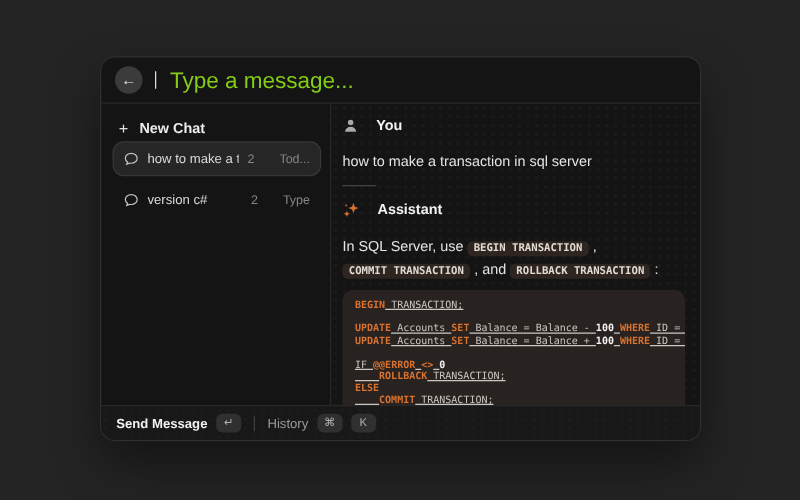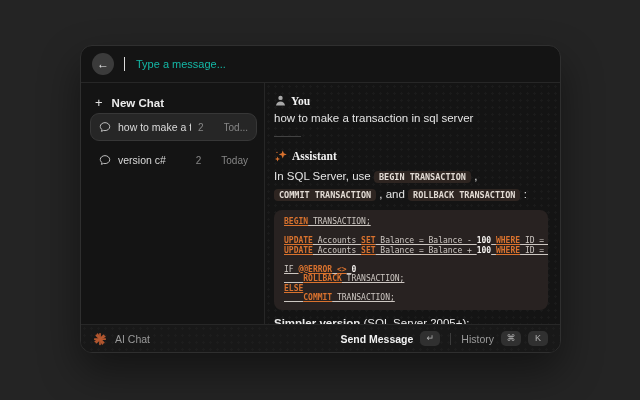--- a/index.html
+++ b/index.html
@@ -23,21 +23,21 @@
   .topbar{
     flex:none;height:36px;display:flex;align-items:center;gap:10px;
     padding:0 11px;border-bottom:1px solid #272727;cursor:text;
   }
   .back-btn{
     width:22px;height:22px;border-radius:50%;background:#3b3b3b;
     color:#e9e9e9;font-size:12px;line-height:22px;text-align:center;
     flex:none;cursor:pointer;
   }
   .caret{width:1px;height:14px;background:#dcdcdc;flex:none;}
-  .composer-placeholder{color:#14b8a6;font-size:11px;margin-left:1px;}
+  .composer-placeholder{color:#84cc16;font-size:18px;margin-left:1px;}
   
   .content{flex:1;display:flex;min-height:0;}
   .sidebar{
     width:184px;flex:none;box-sizing:border-box;
     padding:10px 10px 0 12px;border-right:1px solid #272727;
   }
   .newchat{
     display:flex;align-items:center;gap:9px;padding:4px 2px;
     color:#ececec;font-size:11.5px;font-weight:700;cursor:pointer;
   }
@@ -56,37 +56,37 @@
   }
   .hist-count{color:#868686;font-size:10px;flex:none;}
   .hist-date{color:#868686;font-size:10px;flex:none;margin-left:13px;max-width:34px;white-space:nowrap;overflow:hidden;text-align:center;}
   
   .main{
     flex:1;min-width:0;box-sizing:border-box;
     padding:11px 12px 0 9px;overflow:hidden;position:relative;
     background-image:radial-gradient(rgba(255,255,255,0.03) 1px, transparent 1.4px);
     background-size:7px 7px;
   }
-  .msg-header{display:flex;align-items:center;gap:4px;height:13px;font-family:Liberation Serif, serif;}
+  .msg-header{display:flex;align-items:center;gap:14px;height:13px;}
   .msg-header .who{color:#f2f2f2;font-size:11.5px;font-weight:700;}
-  .user-msg{margin-top:4px;color:#e4e4e4;font-size:11.5px;line-height:14px;}
+  .user-msg{margin-top:16px;color:#e4e4e4;font-size:11.5px;line-height:14px;}
   .msg-divider{width:27px;height:1px;background:#424242;margin:11px 0 12px;}
-  .assistant-intro{margin-top:6px;color:#e4e4e4;font-size:11.5px;line-height:17px;}
+  .assistant-intro{margin-top:16px;color:#e4e4e4;font-size:11.5px;line-height:17px;}
   .chip{
     background:#2e2521;border-radius:4px;padding:1px 5px;
     font-family:"DejaVu Sans Mono", monospace;font-size:8.5px;font-weight:700;
     color:#e2dbd4;white-space:nowrap;
   }
   .codeblock{
     margin-top:6px;background:#282221;border-radius:8px;
     padding:7px 10px;white-space:pre;overflow:hidden;
     font-family:"DejaVu Sans Mono", monospace;font-size:8px;line-height:9.5px;
   }
   .code-line{min-height:9.5px;}
-  .tok-kw{color:#d9722e;font-weight:700;text-decoration:underline;}
+  .tok-kw{color:#d9722e;font-weight:700;}
   .tok-pl{color:#cdc7c2;text-decoration:underline;}
   .tok-num{color:#f4f1ee;font-weight:700;}
   .followup{margin-top:7px;color:#eaeaea;font-size:11.5px;}
   .followup .b{font-weight:700;}
   
   .footer{
     flex:none;height:28px;box-sizing:border-box;
     border-top:1px solid #272727;background:#181818;
     display:flex;align-items:center;padding:0 12px;
     background-image:radial-gradient(rgba(255,255,255,0.02) 1px, transparent 1.4px);
@@ -131,21 +131,21 @@
             <span class="hist-title">how to make a transa...</span>
             <span class="hist-count">2</span>
             <span class="hist-date">Tod...</span>
           </div>
           <div class="hist-item">
             <svg width="12" height="12" viewBox="0 0 16 16">
               <path d="M8 2.2c-3.5 0-6.3 2.3-6.3 5.2 0 1.6.9 3 2.3 4L3.2 13.8l2.9-1.2c.6.1 1.2.2 1.9.2 3.5 0 6.3-2.3 6.3-5.2S11.5 2.2 8 2.2z" fill="none" stroke="#c2c2c2" stroke-width="1.3"></path>
             </svg>
             <span class="hist-title">version c#</span>
             <span class="hist-count">2</span>
-            <span class="hist-date">Today</span>
+            <span class="hist-date">Type</span>
           </div>
         </div>
     </div>
 
     <div class="main">
 
       <div class="msg-header">
         <svg width="13" height="13" viewBox="0 0 16 16">
           <circle cx="8" cy="4.8" r="2.7" fill="#a9a9a9"></circle>
           <path d="M2.4 14c.6-3.2 3-4.8 5.6-4.8s5 1.6 5.6 4.8z" fill="#a9a9a9"></path>
@@ -171,33 +171,20 @@
       <div class="codeblock" id="code-block"><div class="code-line"><span class="tok-kw">BEGIN</span><span class="tok-pl"> TRANSACTION;</span></div><div class="code-line">&nbsp;</div><div class="code-line"><span class="tok-kw">UPDATE</span><span class="tok-pl"> Accounts </span><span class="tok-kw">SET</span><span class="tok-pl"> Balance = Balance - </span><span class="tok-num">100</span><span class="tok-pl"> </span><span class="tok-kw">WHERE</span><span class="tok-pl"> ID = </span></div><div class="code-line"><span class="tok-kw">UPDATE</span><span class="tok-pl"> Accounts </span><span class="tok-kw">SET</span><span class="tok-pl"> Balance = Balance + </span><span class="tok-num">100</span><span class="tok-pl"> </span><span class="tok-kw">WHERE</span><span class="tok-pl"> ID = </span></div><div class="code-line">&nbsp;</div><div class="code-line"><span class="tok-pl">IF </span><span class="tok-kw">@@ERROR</span><span class="tok-pl"> </span><span class="tok-kw">&lt;&gt;</span><span class="tok-pl"> </span><span class="tok-num">0</span></div><div class="code-line"><span class="tok-pl">    </span><span class="tok-kw">ROLLBACK</span><span class="tok-pl"> TRANSACTION;</span></div><div class="code-line"><span class="tok-kw">ELSE</span></div><div class="code-line"><span class="tok-pl">    </span><span class="tok-kw">COMMIT</span><span class="tok-pl"> TRANSACTION;</span></div></div>
 
       <div class="followup">
         <span class="b">Simpler version</span><span> (SQL Server 2005+):</span>
       </div>
 
     </div>
   </div>
 
   <div class="footer">
-    <div class="footer-left">
-      <svg width="14" height="14" viewBox="0 0 16 16">
-        <g stroke="#b4572f" stroke-width="2" stroke-linecap="round">
-          <line x1="8" y1="2" x2="8" y2="14"></line>
-          <line x1="2" y1="8" x2="14" y2="8"></line>
-          <line x1="3.8" y1="3.8" x2="12.2" y2="12.2"></line>
-          <line x1="12.2" y1="3.8" x2="3.8" y2="12.2"></line>
-          <line x1="5.2" y1="2.6" x2="10.8" y2="13.4"></line>
-          <line x1="13.4" y1="5.2" x2="2.6" y2="10.8"></line>
-        </g>
-      </svg>
-      <span class="app-name">AI Chat</span>
-    </div>
     <div class="footer-right">
       <span class="send-label">Send Message</span>
       <span class="key">↵</span>
       <span class="vdiv"></span>
       <span class="actions-label">History</span>
       <span class="key">⌘</span>
       <span class="key">K</span>
     </div>
   </div>
 

